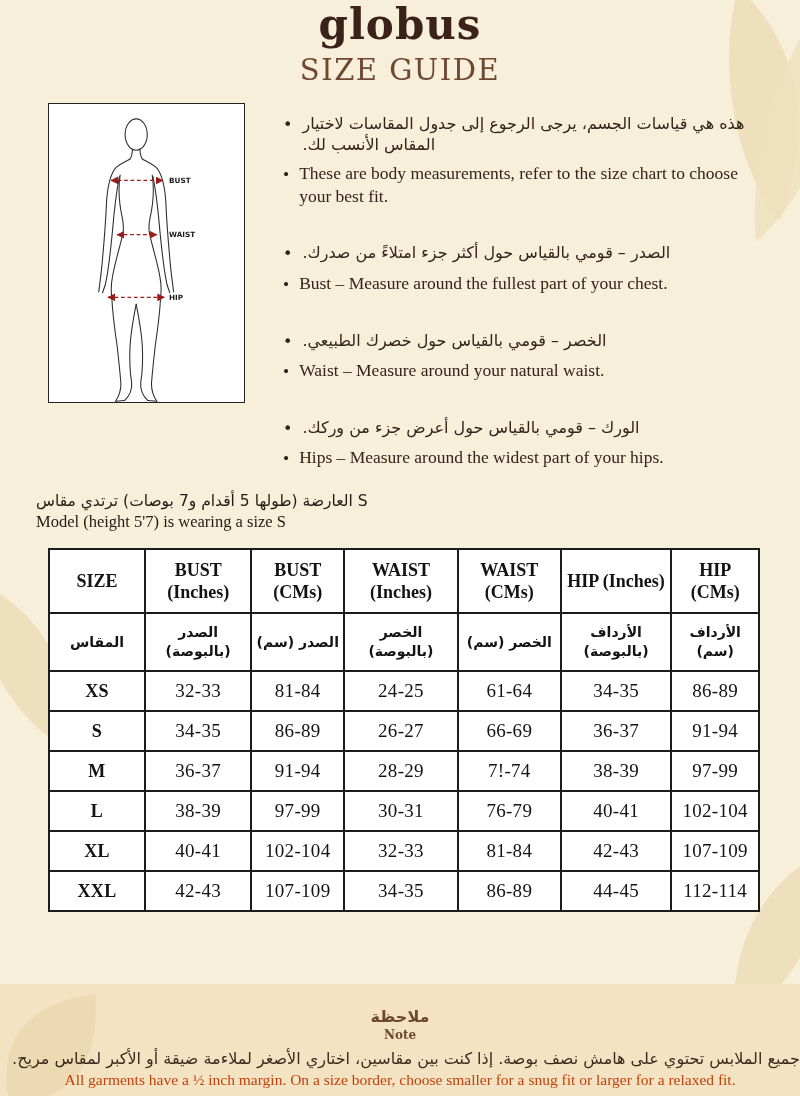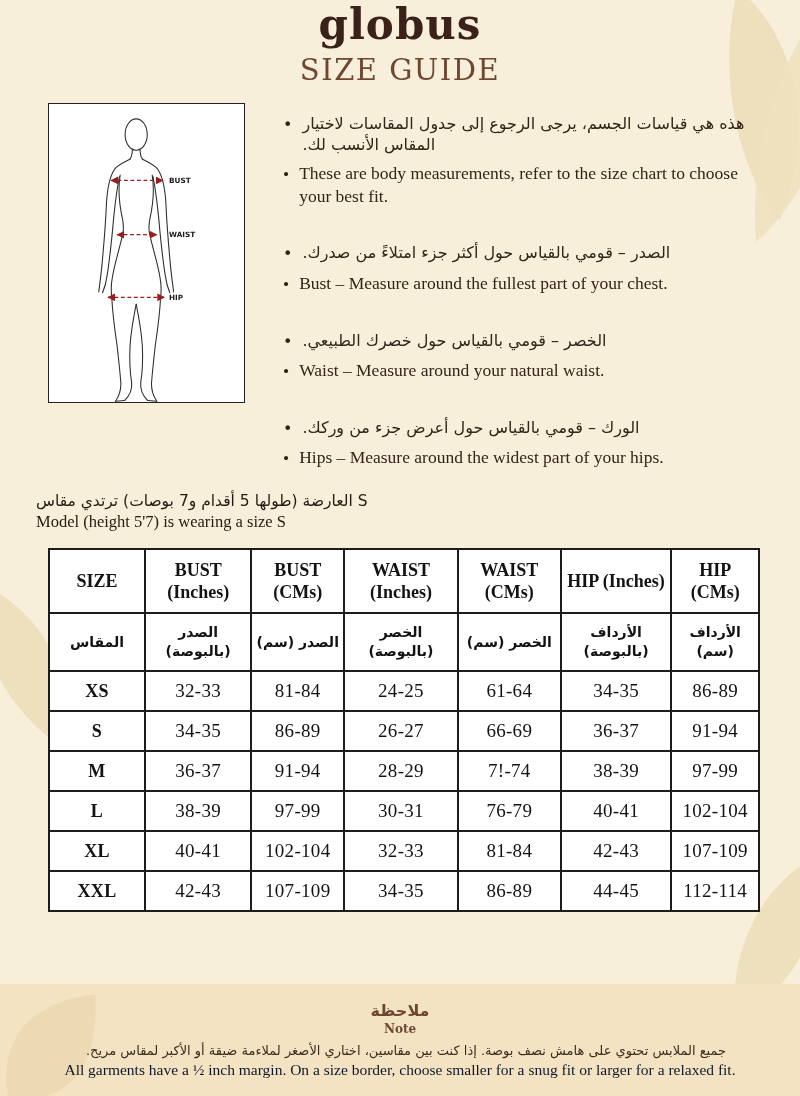--- a/index.html
+++ b/index.html
@@ -54,27 +54,27 @@
   .size-table col.col-size { width:96px; }
   .size-table th, .size-table td { border:2px solid var(--table_line,#1c1c1c); vertical-align:middle; }
   .size-table thead tr.hdr-en th { height:64px; font-size:18px; font-weight:700; line-height:1.25; padding:2px 4px; }
   .size-table thead tr.hdr-ar th { height:58px; font-family:"DejaVu Sans", sans-serif; font-size:14px; font-weight:700; line-height:1.35; padding:2px 3px; }
   .size-table tbody td { height:40px; font-size:19px; letter-spacing:.3px; }
   .size-table tbody td.size-cell { font-weight:700; font-size:18px; }
 
   
   .footer {
     position:absolute; left:0; right:0; bottom:0; height:112px; z-index:1;
-    background:var(--footer_bg,#f3e3c2); text-align:center; padding-top:17px; overflow:hidden;
+    background:var(--footer_bg,#f3e3c2); text-align:center; padding-top:23px; overflow:hidden;
   }
   .footer .inner { position:relative; z-index:1; }
   .footer .h-ar { font-family:"DejaVu Sans", sans-serif; font-weight:700; font-size:16px; color:var(--heading,#6e4733); }
   .footer .h-en { font-family:"DejaVu Serif", serif; font-weight:700; font-size:12px; color:var(--heading,#6e4733); margin-top:2px; }
-  .footer .b-ar { font-family:"DejaVu Sans", sans-serif; font-size:13px; color:#3c2b1d; margin-top:7px; direction:rtl;margin-left:12px; }
-  .footer .b-en { font-family:"Liberation Serif", serif; font-size:15.5px; color:#0f172a; margin-top:3px; }
+  .footer .b-ar { font-family:"DejaVu Sans", sans-serif; font-size:16px; color:#3c2b1d; margin-top:7px; direction:rtl;margin-left:12px; }
+  .footer .b-en { font-family:"Liberation Serif", serif; font-size:15.5px; color:#c2410c; margin-top:3px; }
 </style>
 </head>
 <body>
 
 <div class="page">
 
   <svg class="decor" style="right:-30px;top:-16px;width:230px;height:270px" viewBox="0 0 230 270" aria-hidden="true">
     <path d="M138,4 C196,54 216,140 180,236 C132,180 118,76 138,4 Z" style="fill:var(--leaf,#eee0bd)"></path>
     <path d="M216,30 C242,110 224,196 156,258 C150,180 170,96 216,30 Z" style="fill:var(--leaf,#eee0bd)" opacity=".85"></path>
   </svg>

